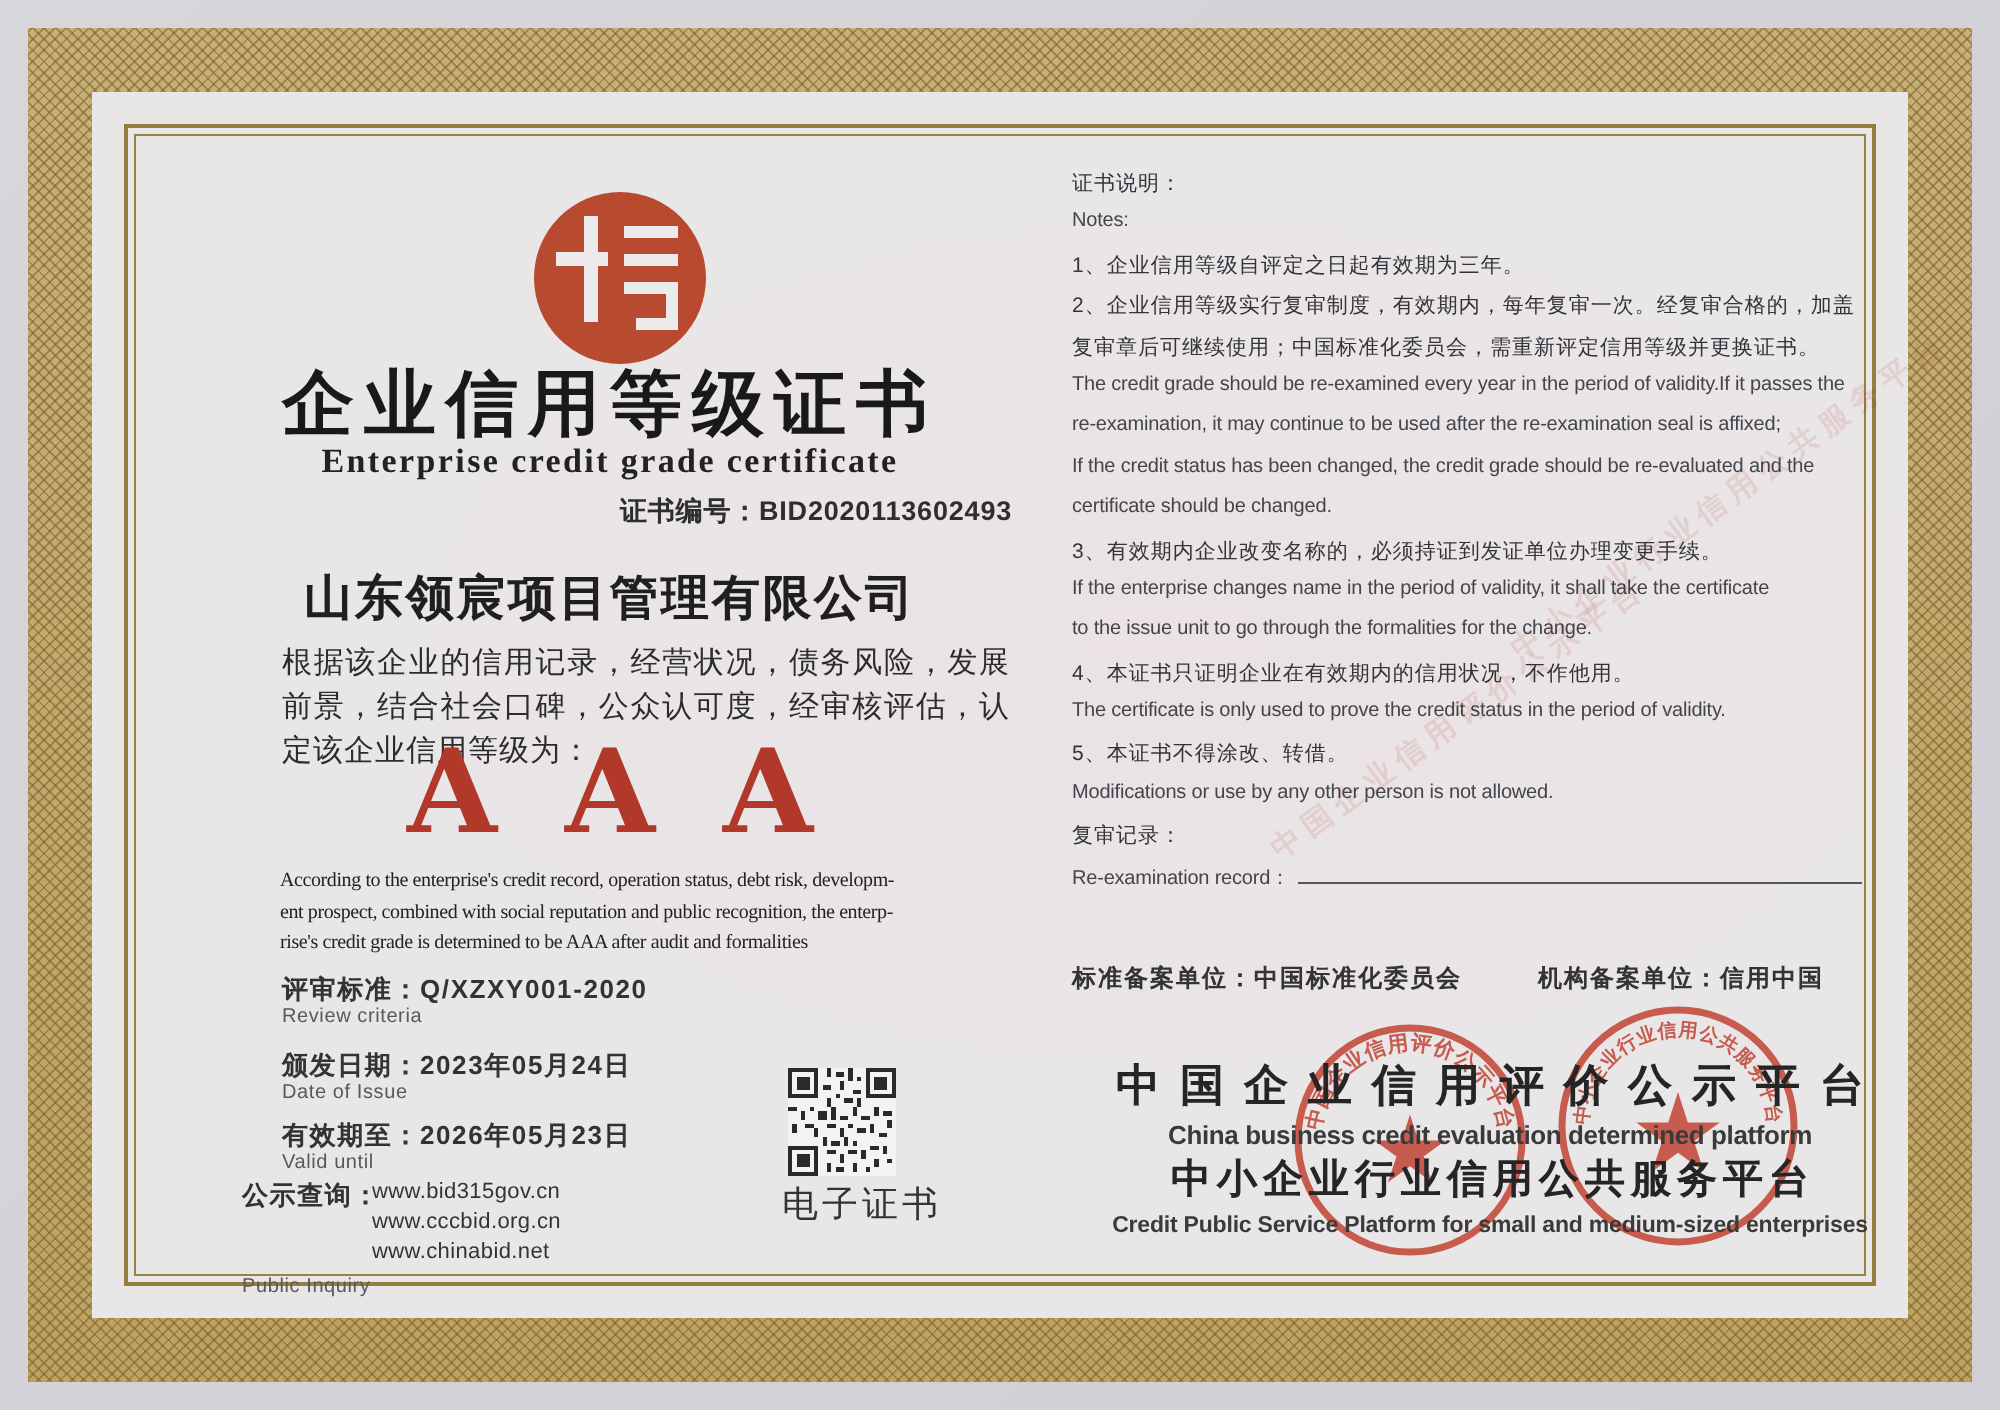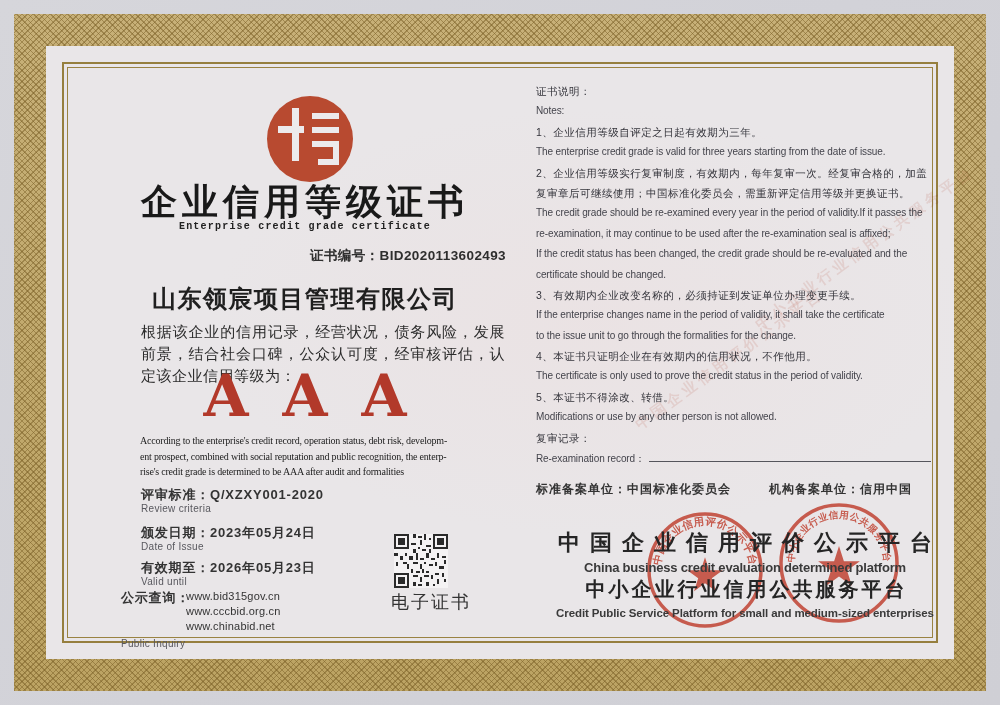--- a/index.html
+++ b/index.html
@@ -42,21 +42,21 @@
   }
   .arc-left{left:46px;}
   .arc-right{right:46px;transform:scaleX(-1);}
   .rule1{position:absolute;left:62px;top:62px;right:62px;bottom:62px;border:2px solid #967f3e;}
   .rule2{position:absolute;left:67px;top:67px;right:67px;bottom:67px;border:1px solid #9a8342;}
 
   
   .title-cn{left:95px;top:178px;width:420px;text-align:center;
     font-size:36px;font-weight:800;color:#191919;letter-spacing:5px;}
   .title-en{left:95px;top:221px;width:420px;text-align:center;
-    font-family:Liberation Mono, monospace;font-size:10px;font-weight:600;letter-spacing:1.2px;color:#222;}
+    font-family:Liberation Serif, serif;font-size:17px;font-weight:600;letter-spacing:1.2px;color:#222;}
   .cert-no{left:310px;top:247px;font-size:13.5px;font-weight:700;color:#2e2e2e;letter-spacing:.4px;}
   .company{left:95px;top:283px;width:420px;text-align:center;
     font-size:24px;font-weight:600;color:#1f1f1f;letter-spacing:1.5px;}
   .intro-cn{left:141px;top:321px;width:364px;font-size:15px;line-height:1.45;
     text-align:justify;letter-spacing:.5px;color:#2c2c2c;}
   .grade{left:95px;top:362px;width:420px;text-align:center;
     font-family:"DejaVu Serif","Liberation Serif",serif;font-size:58px;font-weight:600;
     color:#b2392a;letter-spacing:34px;text-indent:34px;}
   .intro-en{left:140px;top:433px;width:350px;
     font-family:"Liberation Serif",serif;font-size:10px;letter-spacing:-.2px;
@@ -207,21 +207,20 @@
         <rect x="15" y="22" width="1" height="2"></rect>
         <rect x="18" y="23" width="1" height="1"></rect>
     </g>
   </svg>
   <div class="abs qr-label" style="left:391px;top:590px;">电子证书</div>
 
   <div class="abs notes" id="notes-list">
       <div class="note-line note-cn">证书说明：</div>
       <div class="note-line note-en">Notes:</div>
       <div class="note-line note-cn">1、企业信用等级自评定之日起有效期为三年。</div>
-      <div class="note-line note-en">The enterprise credit grade is valid for three years starting from the date of issue.</div>
       <div class="note-line note-cn">2、企业信用等级实行复审制度，有效期内，每年复审一次。经复审合格的，加盖</div>
       <div class="note-line note-cn">复审章后可继续使用；中国标准化委员会，需重新评定信用等级并更换证书。</div>
       <div class="note-line note-en">The credit grade should be re-examined every year in the period of validity.If it passes the</div>
       <div class="note-line note-en">re-examination, it may continue to be used after the re-examination seal is affixed;</div>
       <div class="note-line note-en"> If the credit status has been changed, the credit grade should be re-evaluated and the</div>
       <div class="note-line note-en">certificate should be changed.</div>
       <div class="note-line note-cn">3、有效期内企业改变名称的，必须持证到发证单位办理变更手续。</div>
       <div class="note-line note-en">If the enterprise changes name in the period of validity, it shall take the certificate</div>
       <div class="note-line note-en">to the issue unit to go through the formalities for the change.</div>
       <div class="note-line note-cn">4、本证书只证明企业在有效期内的信用状况，不作他用。</div>

